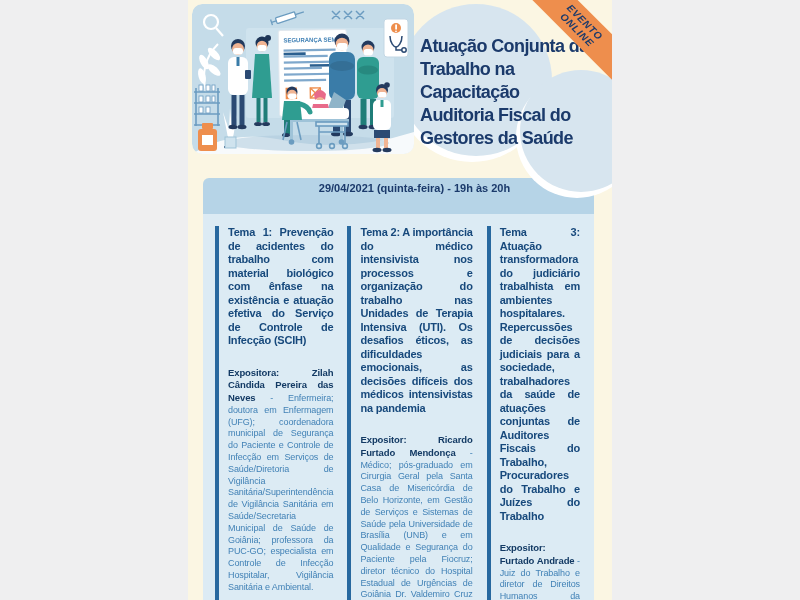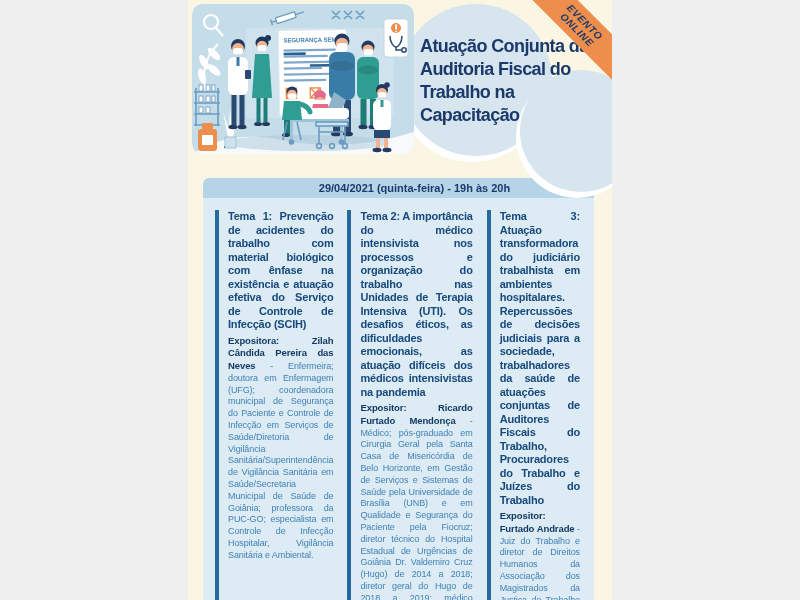--- a/index.html
+++ b/index.html
@@ -36,42 +36,42 @@
   }
   .ribbon {
     position:absolute; top:10px; right:-34px; width:130px; height:32px;
     background:#ee8e4d; transform:rotate(45deg); z-index:5;
     display:flex; flex-direction:column; align-items:center; justify-content:center;
     color:#1b3a6b; font-weight:bold; font-style:italic;
     font-size:10px; line-height:11px; letter-spacing:0.8px;
   }
   
   .schedule-bar {
-    margin:2px 18px 0 15px; height:20px;
+    margin:2px 18px 0 15px; height:36px;
     background:#b6d4e7; border-radius:6px 6px 0 0;
     text-align:center; line-height:20px;
     color:#1b3a6b; font-weight:bold; font-size:11px;padding-left:32px;
   }
   .themes-panel {
     margin:0 18px 0 15px;
     background:#dcebf4; border-radius:0 0 8px 8px;
     padding:12px 14px 12px 12px;
     display:flex; flex-direction:row; gap:14px;
   }
   .theme {
     border-left:4px solid #27689f;
     padding-left:9px;
   }
   .theme-title {
     color:#17497c; font-weight:bold;
     font-size:11px; line-height:13.5px; letter-spacing:-0.2px;
     text-align:justify;
   }
   .theme-speaker {
-    margin-top:3px;
+    margin-top:19px;
     color:#4282b6; font-size:9px; line-height:11.8px; letter-spacing:-0.1px;
     text-align:justify;
   }
   .speaker-name { color:#133a64; font-weight:bold; font-size:9.5px; }
 </style>
 </head>
 <body>
 
 <div class="flyer">
 
@@ -293,36 +293,37 @@
             <rect x="192" y="134" width="4" height="10" fill="#f0b493"></rect>
             <ellipse cx="185" cy="146" rx="4.5" ry="2.2" fill="#233a5e"></ellipse>
             <ellipse cx="195" cy="146" rx="4.5" ry="2.2" fill="#233a5e"></ellipse>
           </g>
         </g>
       </svg>
     </div>
 
     <div class="title-block">
       <div>Atuação Conjunta da</div>
+      <div>Trabalho na Capacitação</div>
       <div>Auditoria Fiscal do</div>
-      <div>Trabalho na Capacitação</div>
+      <div>Gestores da Saúde</div>
     </div>
   </div>
 
   <div class="schedule-bar">29/04/2021 (quinta-feira) - 19h às 20h</div>
 
   <div class="themes-panel">
 
     <div class="theme">
       <div class="theme-title">Tema 1: Prevenção de acidentes do trabalho com material biológico com ênfase na existência e atuação efetiva do Serviço de Controle de Infecção (SCIH)</div>
       <div class="theme-speaker"><span class="speaker-name">Expositora: Zilah Cândida Pereira das Neves</span><span> - Enfermeira; doutora em Enfermagem (UFG); coordenadora municipal de Segurança do Paciente e Controle de Infecção em Serviços de Saúde/Diretoria de Vigilância Sanitária/Superintendência de Vigilância Sanitária em Saúde/Secretaria Municipal de Saúde de Goiânia; professora da PUC-GO; especialista em Controle de Infecção Hospitalar, Vigilância Sanitária e Ambiental.</span></div>
     </div>
 
     <div class="theme">
-      <div class="theme-title">Tema 2: A importância do médico intensivista nos processos e organização do trabalho nas Unidades de Terapia Intensiva (UTI). Os desafios éticos, as dificuldades emocionais, as atuação difíceis dos médicos intensivistas na pandemia</div>
+      <div class="theme-title">Tema 2: A importância do médico intensivista nos processos e organização do trabalho nas Unidades de Terapia Intensiva (UTI). Os desafios éticos, as dificuldades emocionais, as decisões difíceis dos médicos intensivistas na pandemia</div>
       <div class="theme-speaker"><span class="speaker-name">Expositor: Ricardo Furtado Mendonça</span><span> - Médico; pós-graduado em Cirurgia Geral pela Santa Casa de Misericórdia de Belo Horizonte, em Gestão de Serviços e Sistemas de Saúde pela Universidade de Brasília (UNB) e em Qualidade e Segurança do Paciente pela Fiocruz; diretor técnico do Hospital Estadual de Urgências de Goiânia Dr. Valdemiro Cruz (Hugo) de 2014 a 2018; diretor geral do Hugo de 2018 a 2019; médico plantonista da UTI do Instituto de Neurologia de Goiânia.</span></div>
     </div>
 
     <div class="theme">
       <div class="theme-title">Tema 3: Atuação transformadora do judiciário trabalhista em ambientes hospitalares. Repercussões de decisões judiciais para a sociedade, trabalhadores da saúde de atuações conjuntas de Auditores Fiscais do Trabalho, Procuradores do Trabalho e Juízes do Trabalho</div>
       <div class="theme-speaker"><span class="speaker-name">Expositor: Furtado Andrade</span><span> - Juiz do Trabalho e diretor de Direitos Humanos da Associação dos Magistrados da Justiça do Trabalho da 8ª Região (Amatra 8)</span></div>
     </div>
 
   </div>
 </div>

